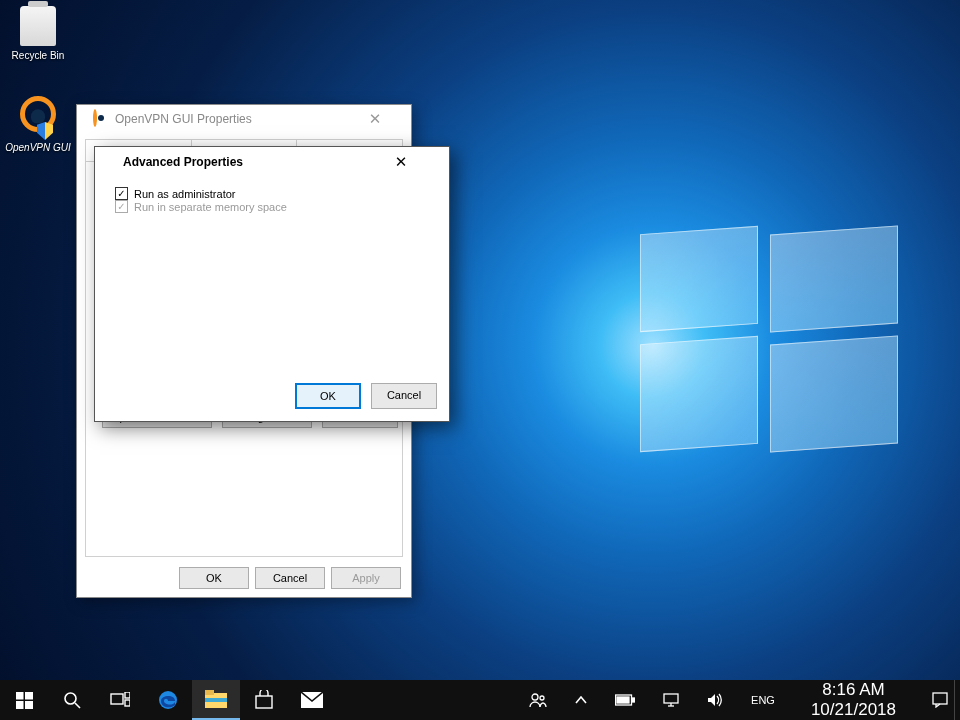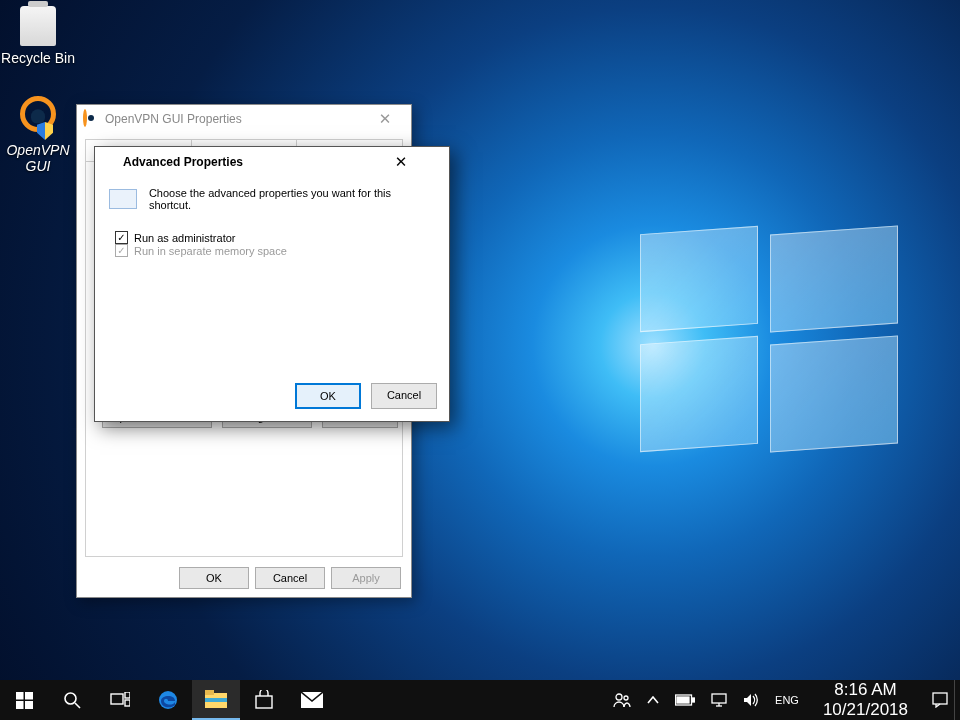--- a/index.html
+++ b/index.html
@@ -9,35 +9,35 @@
   
   .wallpaper { position:absolute; inset:0;
     background: radial-gradient(circle at 68% 48%, #9fe0ff 0%, #3fbdf6 7%, #1a8be0 16%, #1067b8 28%, #0b3f81 45%, #051d45 70%, #020f2b 100%);
   }
   .win-logo { position:absolute; left:640px; top:230px; width:260px; height:220px; opacity:0.85; }
   .wl-pane { position:absolute; background:linear-gradient(135deg,rgba(255,255,255,0.45),rgba(140,215,255,0.6)); border:1px solid rgba(255,255,255,0.7); transform:skewY(-4deg); }
   .wl-tl{left:0;top:0;width:118px;height:98px;} .wl-tr{left:130px;top:0;width:128px;height:98px;}
   .wl-bl{left:0;top:110px;width:118px;height:108px;} .wl-br{left:130px;top:110px;width:128px;height:108px;}
 
   
-  .desk-icon { position:absolute; width:76px; text-align:center; color:#fff; font-size:14px; text-shadow:0 1px 2px #000; }
+  .desk-icon { position:absolute; width:76px; text-align:center; color:#fff; font-size:10px; text-shadow:0 1px 2px #000; }
   .desk-icon .ic { width:42px; height:42px; margin:0 auto 4px; }
   .recycle { left:0px; top:6px; }
   .recycle .ic { background:linear-gradient(#f5f5f5,#d8d8d8); border-radius:4px 4px 2px 2px; position:relative; width:36px; height:40px; }
   .recycle .ic::before{content:"";position:absolute;top:-5px;left:8px;width:20px;height:6px;background:#ccc;border-radius:2px;}
   .ovpn { left:0px; top:96px;font-style:italic; }
   .ovpn .ic { position:relative; }
   .ovpn-ring{width:36px;height:36px;border:5px solid #f7931e;border-radius:50%;margin:0 auto;}
   .ovpn-key{position:absolute;left:50%;top:50%;transform:translate(-50%,-55%);width:14px;height:14px;background:#0d2a4a;border-radius:50% 50% 40% 40%;}
   .ovpn .shield{position:absolute;right:6px;bottom:-2px;width:16px;height:18px;background:linear-gradient(90deg,#2a7de1 50%,#ffd24a 50%);clip-path:polygon(50% 0,100% 15%,100% 60%,50% 100%,0 60%,0 15%);}
   .shield::after{content:"";position:absolute;inset:0;background:linear-gradient(0deg,transparent 48%,rgba(255,255,255,0) 52%);}
 
   
   .win1 { position:absolute; left:76px; top:104px; width:336px; height:494px; background:#fff; border:1px solid #8a8a8a; box-shadow:4px 4px 14px rgba(0,0,0,0.35); }
-  .win1-title { height:28px; display:flex; align-items:center; padding:0 6px; background:#fff; color:#888; font-size:12px; }
+  .win1-title { height:28px; display:flex; align-items:center; padding:0 16px; background:#fff; color:#888; font-size:12px; }
   .win1-title .ic16{width:16px;height:16px;margin-right:6px;position:relative;}
   .ic16 .ring{width:14px;height:14px;border:2px solid #f7931e;border-radius:50%;}
   .ic16 .kh{position:absolute;left:5px;top:4px;width:6px;height:6px;background:#0d2a4a;border-radius:50%;}
   .win1-title .x{margin-left:auto;width:40px;text-align:center;color:#999;font-size:15px;}
   .win1-body{position:absolute;left:8px;top:34px;right:8px;bottom:40px;border:1px solid #d0d0d0;background:#fff;}
   .tabrow{display:flex;height:22px;border-bottom:1px solid #d0d0d0;font-size:11px;color:#666;}
   .tabrow span{flex:1;text-align:center;line-height:22px;border-right:1px solid #d0d0d0;}
   .tabrow span:last-child{border-right:none;}
   .btn-row{position:absolute;left:16px;bottom:128px;display:flex;gap:10px;}
   .wbtn{background:#e9e9e9;border:1px solid #acacac;font-size:11px;padding:4px 8px;color:#000;cursor:default;}
@@ -60,21 +60,21 @@
   .lbl.disabled{color:#9a9a9a;}
   .win2-buttons{position:absolute;right:12px;bottom:12px;display:flex;gap:10px;}
   .win2-buttons .wbtn{width:66px;text-align:center;padding:5px 0;}
   .wbtn.primary{border:2px solid #0078d7;background:#e5f1fb;}
 
   
   .taskbar{position:absolute;left:0;right:0;bottom:0;height:40px;background:#101010;display:flex;align-items:center;color:#fff;}
   .tb-btn{width:48px;height:40px;display:flex;align-items:center;justify-content:center;}
   .tb-btn.active{background:#2b2b2b;border-bottom:2px solid #76b9ed;}
   .tb-spacer{flex:1;}
-  .tray{display:flex;align-items:center;gap:16px;padding:0 6px;font-size:11px;}
+  .tray{display:flex;align-items:center;gap:28px;padding:0 6px;font-size:11px;}
   .clock{text-align:center;font-size:17px;line-height:1.15;padding:0 8px;}
   .tb-rect{width:6px;height:40px;border-left:1px solid #444;}
 
   svg{display:block;}
 </style>
 </head>
 <body>
 
 <div class="wallpaper">
   <div class="win-logo">
@@ -122,24 +122,20 @@
     <div class="wbtn disabled">Apply</div>
   </div>
 </div>
 
 <div class="win2">
   <div class="win2-title">
     <span>Advanced Properties</span>
     <span class="x">✕</span>
   </div>
   <div class="win2-body">
-    <div class="intro">
-      <div class="intro-icon"></div>
-      <div>Choose the advanced properties you want for this shortcut.</div>
-    </div>
 
     <div class="chk-row">
       <div class="chk checked"></div>
       <label>Run as administrator</label>
     </div>
 
     <div class="chk-row">
       <div class="chk checked disabled"></div>
       <label class="lbl disabled">Run in separate memory space</label>
     </div>

